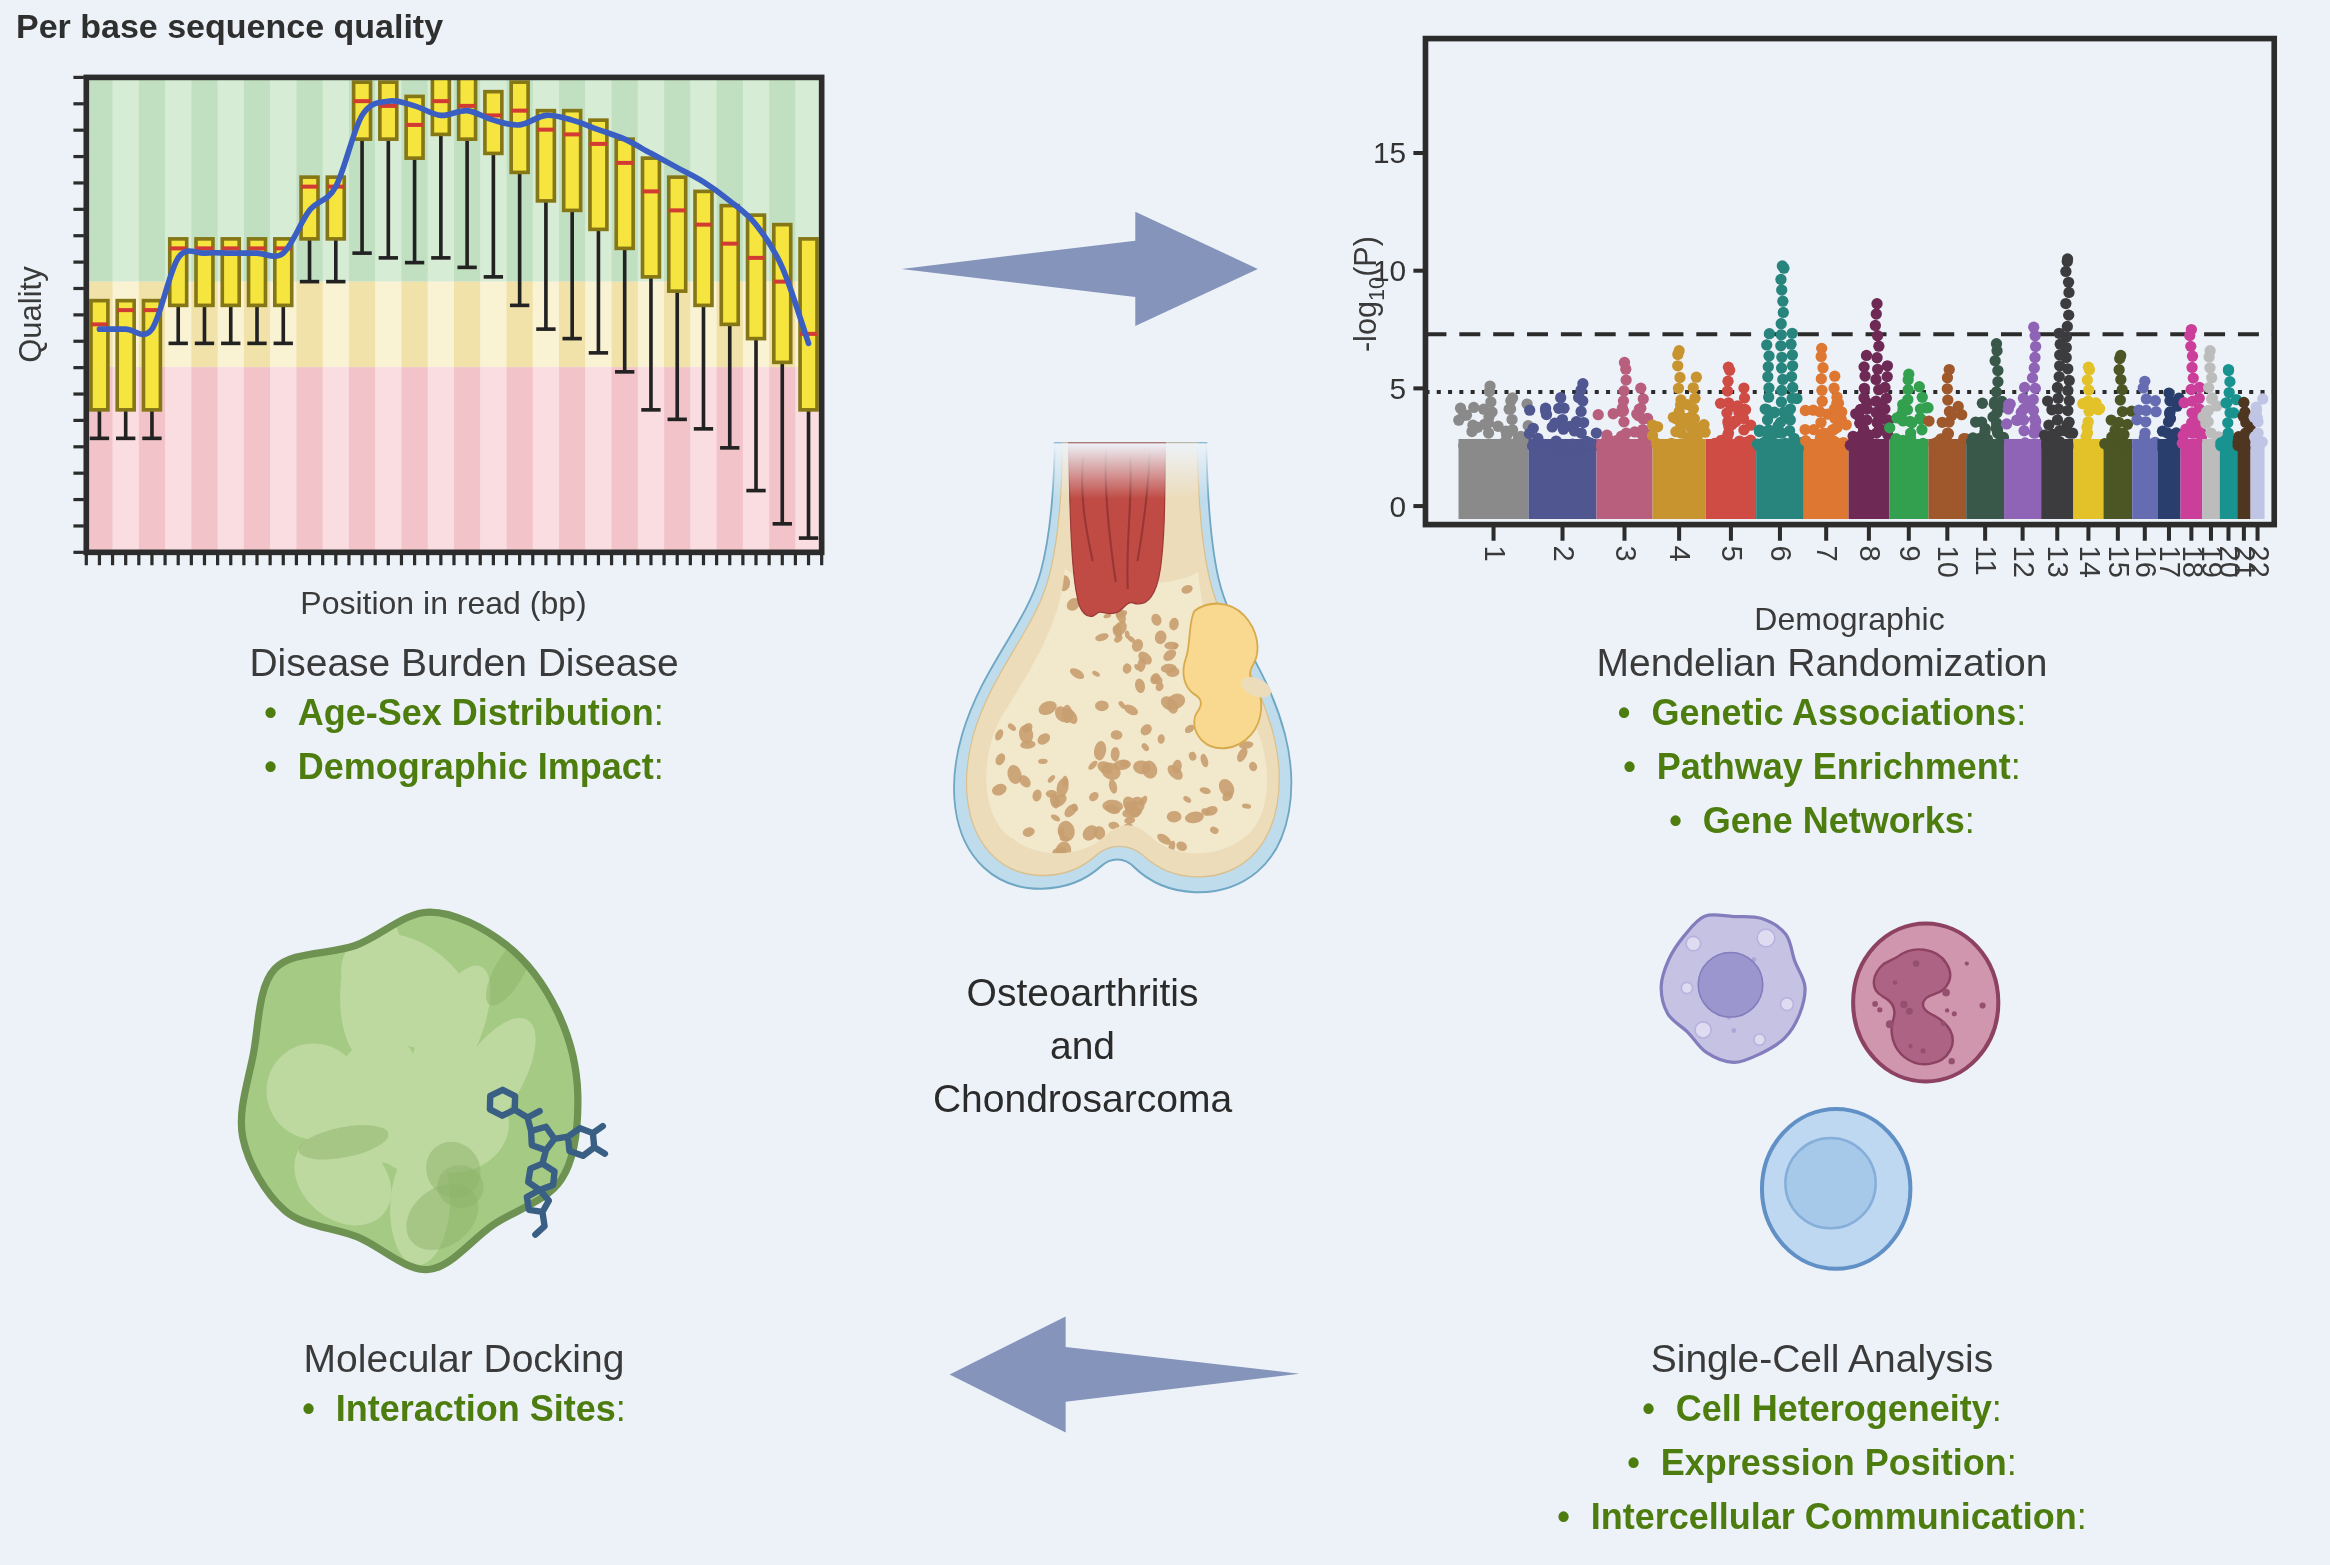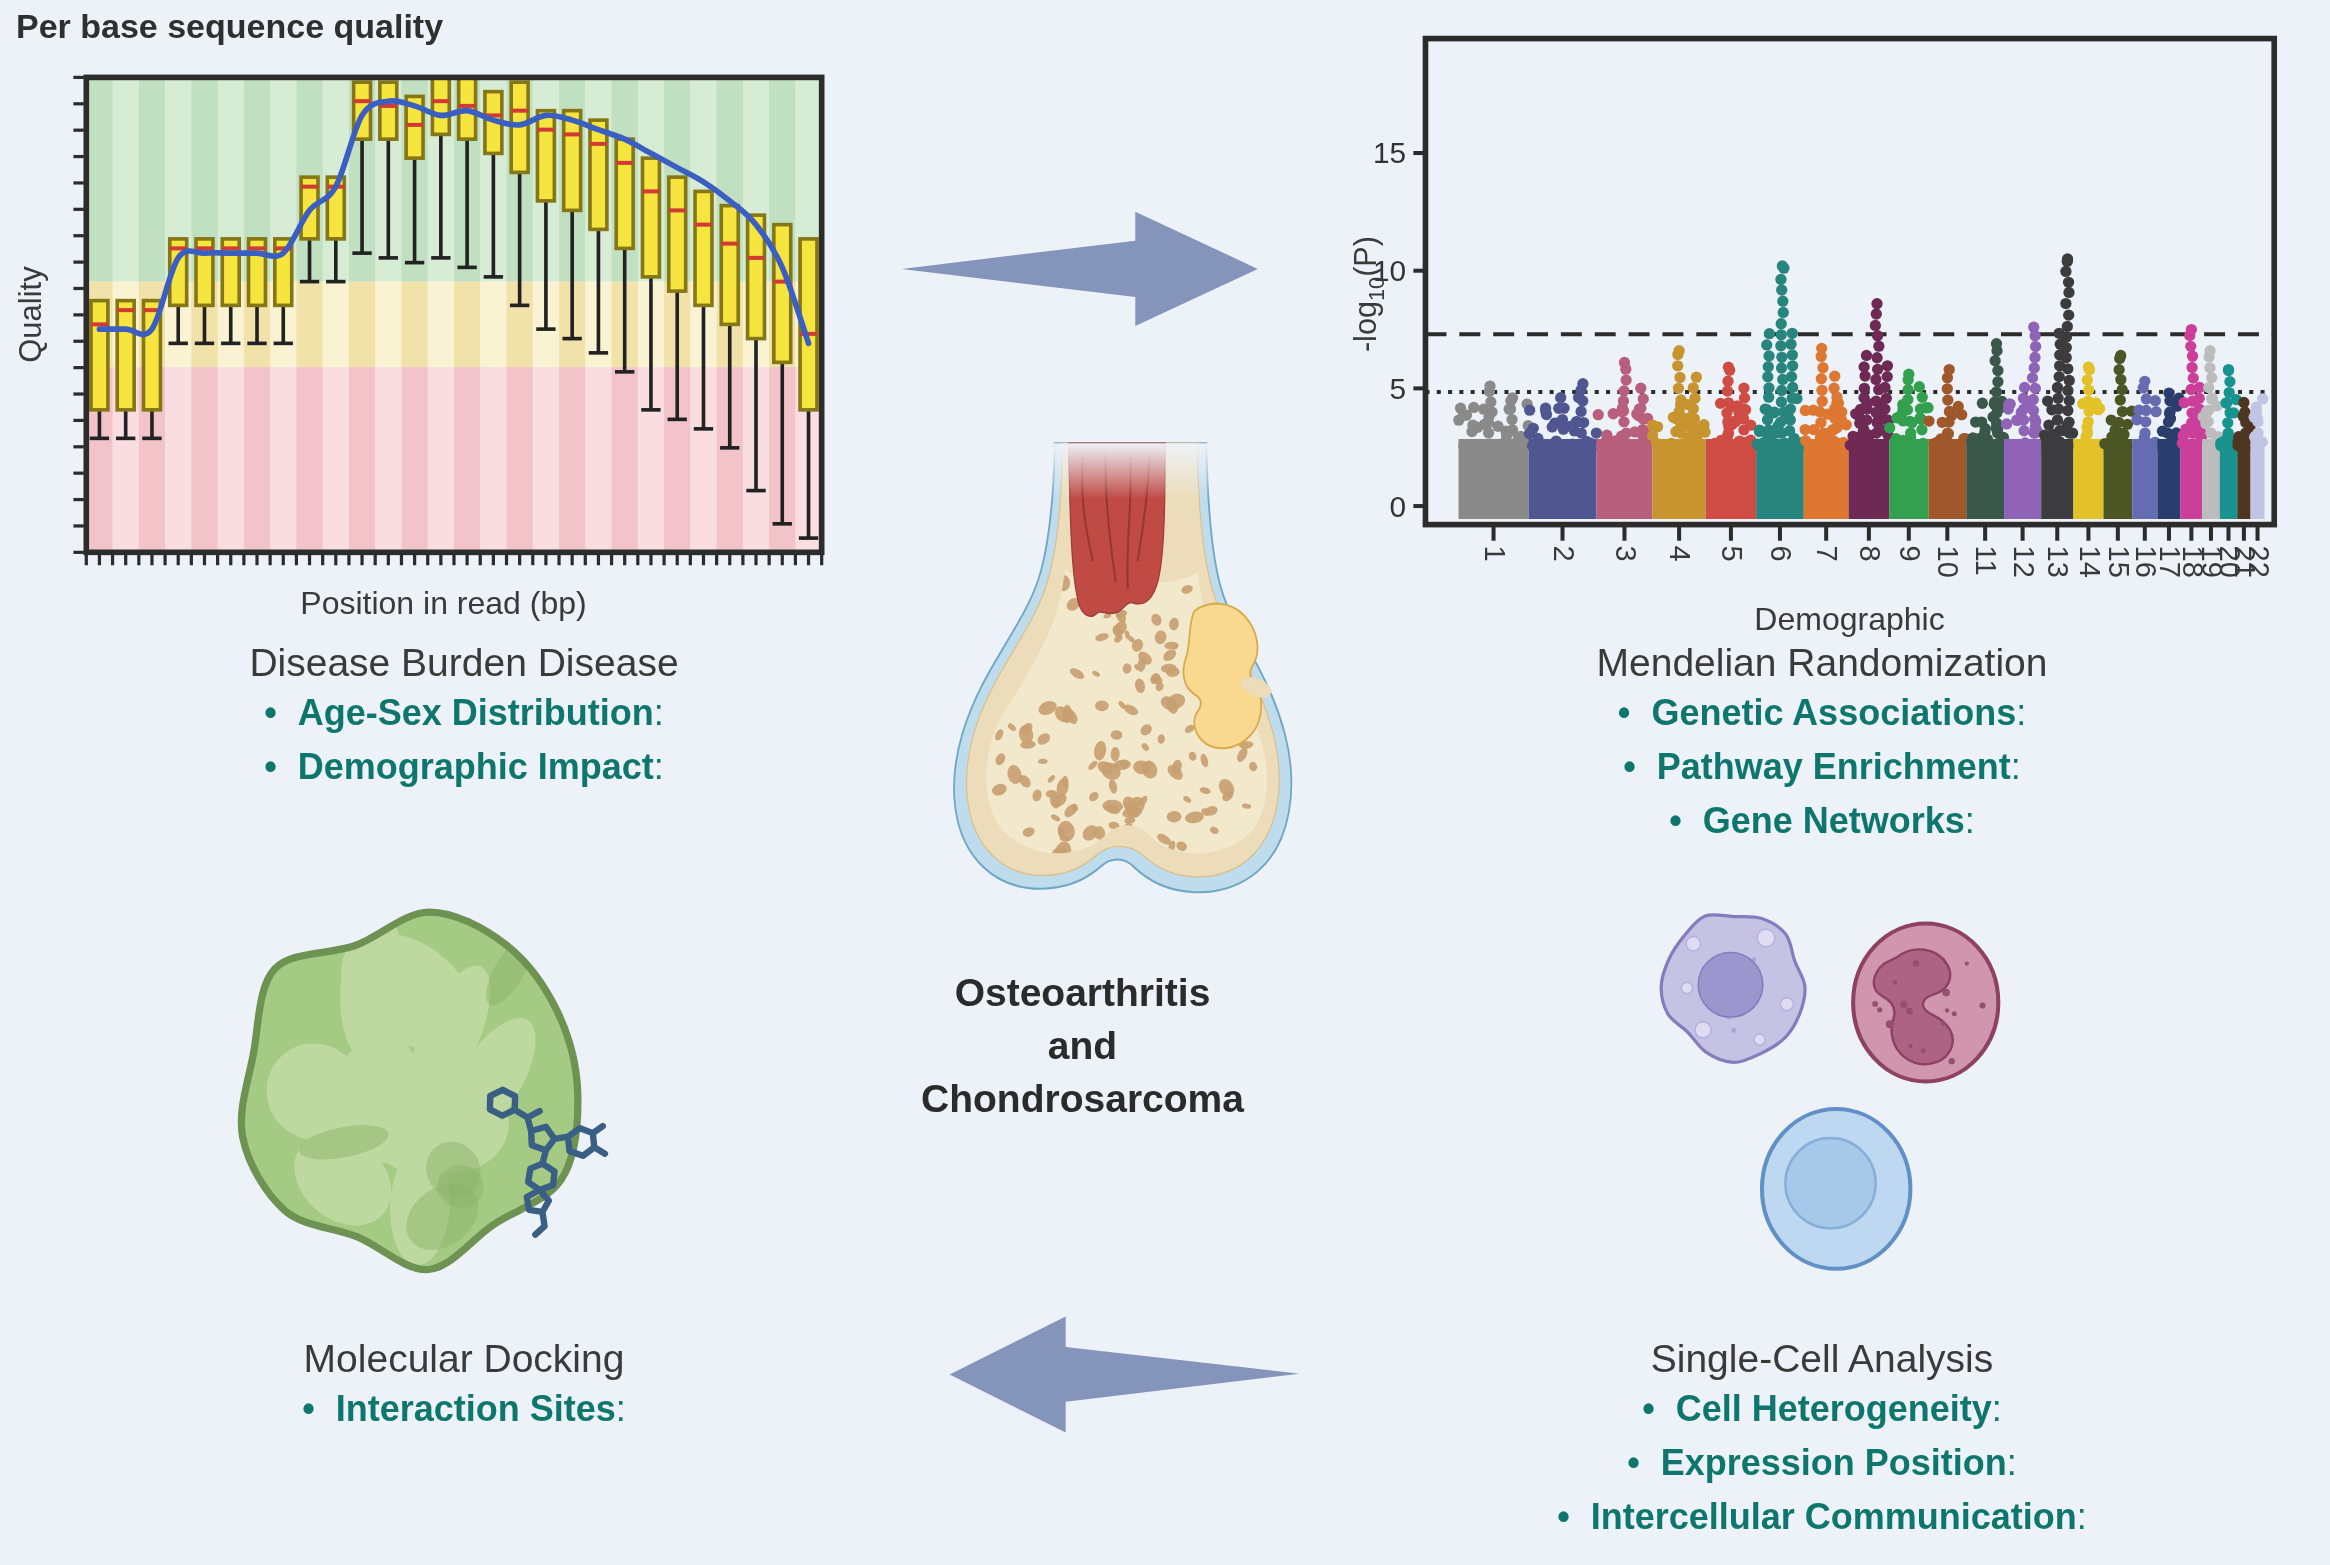--- a/index.html
+++ b/index.html
@@ -11,25 +11,25 @@
   }
   .abs{position:absolute}
   svg.abs{overflow:visible}
   .chart-title{
     position:absolute;font-weight:700;font-size:34px;color:#2f2f2f;
   }
   .axis-label{position:absolute;text-align:center;font-size:32px;color:#3a3a3a}
   .rot-left{transform:rotate(-90deg);transform-origin:center center}
   .section{position:absolute;text-align:center}
   .sec-title{font-size:39px;line-height:47px;color:#3a3a3a;margin-bottom:0}
-  .bullet{font-size:36px;line-height:54px;color:#0f766e;white-space:nowrap}
+  .bullet{font-size:36px;line-height:54px;color:#4d7c0f;white-space:nowrap}
   .bullet .dot{font-weight:700;margin-right:21px}
   .bullet .blabel{font-weight:700}
   .bullet .bcolon{font-weight:400}
-  .center-title{position:absolute;text-align:center;font-weight:700;font-size:39px;line-height:53px;color:#2b2b2b}
+  .center-title{position:absolute;text-align:center;font-weight:400;font-size:39px;line-height:53px;color:#2b2b2b}
 </style>
 </head>
 <body>
 
 <div class="chart-title" style="left:16px;top:6.5px;width:855px">Per base sequence quality</div>
 <svg id="fastqc-svg" class="abs" style="left:16px;top:0" width="855" height="637" viewBox="0 0 1060 790">
     <rect x="87" y="96" width="33.07142857142857" height="253.27000000000004" fill="#c1e0c1"></rect>
     <rect x="87" y="349.27000000000004" width="33.07142857142857" height="106.01999999999992" fill="#f1e2a9"></rect>
     <rect x="87" y="455.28999999999996" width="33.07142857142857" height="229.71000000000004" fill="#f2c4ca"></rect>
     <rect x="119.57142857142857" y="96" width="33.07142857142857" height="253.27000000000004" fill="#d7ecd5"></rect>

